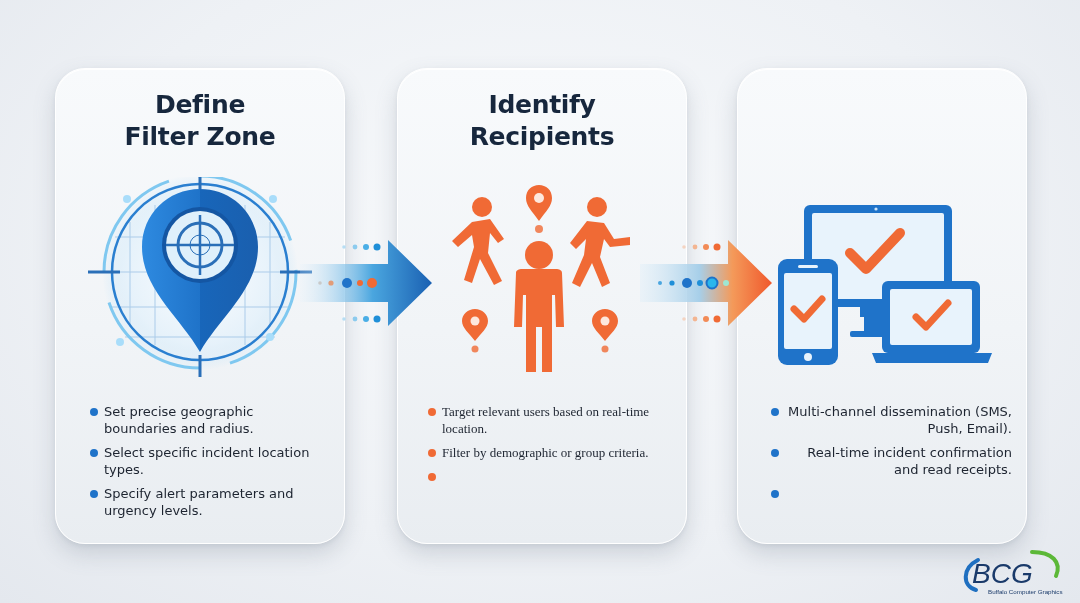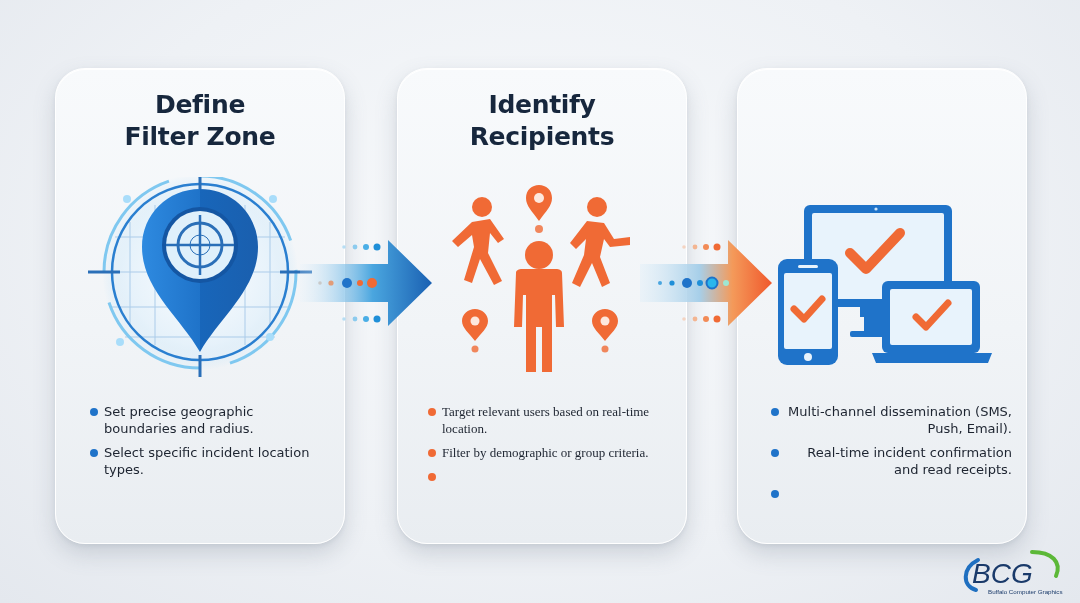--- a/index.html
+++ b/index.html
@@ -92,20 +92,21 @@
       <circle cx="120" cy="68" r="34" fill="#dff0fb"></circle>
       <circle cx="120" cy="68" r="22" fill="none" stroke="#2a6fb8" stroke-width="3"></circle>
       <circle cx="120" cy="68" r="10" fill="none" stroke="#2a6fb8" stroke-width="1"></circle>
       <line x1="86" y1="68" x2="154" y2="68" stroke="#2a6fb8" stroke-width="2.5"></line>
       <line x1="120" y1="38" x2="120" y2="98" stroke="#2a6fb8" stroke-width="2.5"></line>
     </svg>
   </div>
   <ul class="bullets">
     <li><span class="dot" style="background:#1f73c9"></span><span>Set precise geographic boundaries and radius.</span></li>
     <li><span class="dot" style="background:#1f73c9"></span><span>Select specific incident location types.</span></li>
+    <li><span class="dot" style="background:#1f73c9"></span><span>Specify alert parameters and urgency levels.</span></li>
   </ul>
 </div>
 
 <div class="card" id="card-2">
   <h2 class="card-title">
     <span>Identify</span>
     <span>Recipients</span>
   </h2>
   <div class="icon-area">
     <svg width="220" height="200" viewBox="0 0 220 200">

